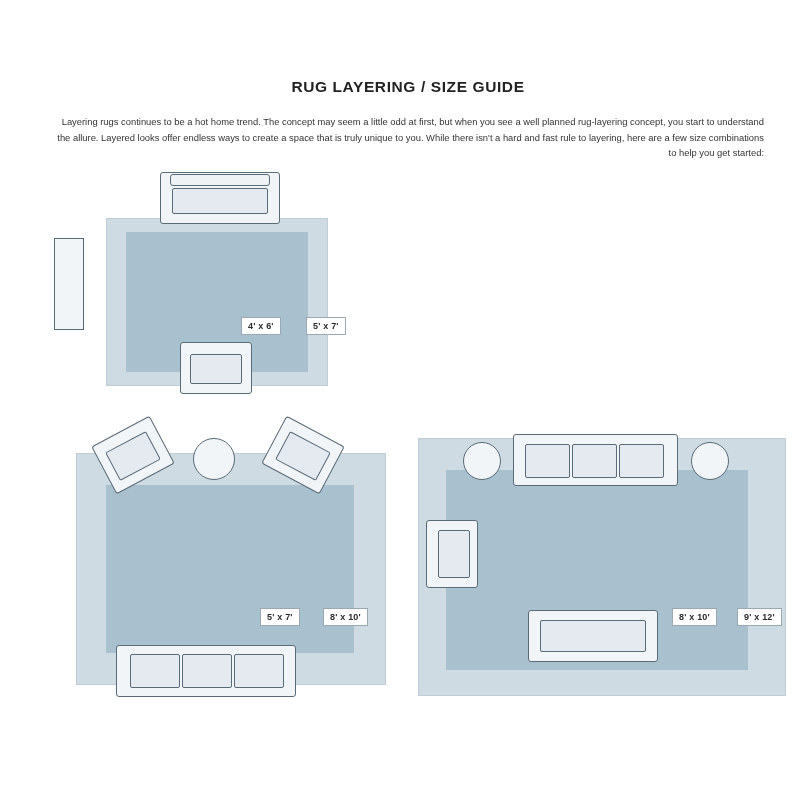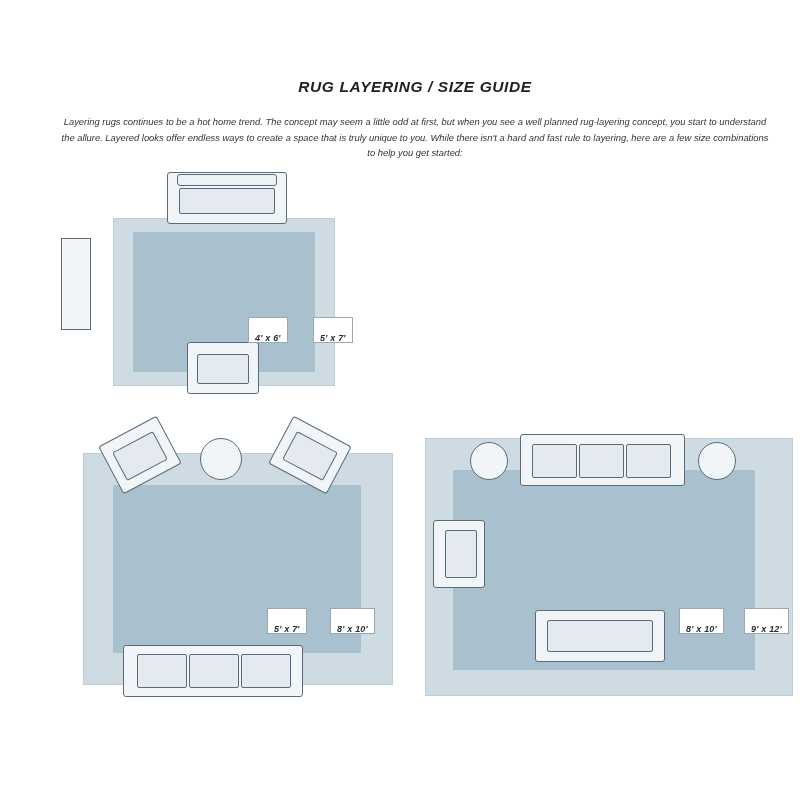--- a/index.html
+++ b/index.html
@@ -10,45 +10,44 @@
   body {
     width: 800px;
     height: 800px;
     font-family: "Liberation Sans", sans-serif;
     color: #2b2b2b;
     position: relative;
     overflow: hidden;
   }
   .page {
     position: absolute;
-    left: 15px; top: 0;
+    left: 8px; top: 0;
     width: 756px;
     height: 800px;
-    font-style: italic;
   }
   .title {
     position: absolute;
     left: 0;
     top: 78px;
     width: 800px;
     text-align: center;
     font-size: 15.5px;
     font-weight: bold;
     letter-spacing: 0.6px;
     color: #222;
   }
   .intro {
     position: absolute;
     left: 44px;
     top: 114px;
     width: 712px;
     font-size: 9.4px;
     line-height: 15.5px;
     color: #333;
-    text-align: center;
+    text-align: right;
   }
 
   .diagram {
     position: absolute;
   }
 
   
   #q1 { left: 30px;  top: 160px; width: 360px; height: 260px; }
   #q2 { left: 400px; top: 160px; width: 380px; height: 260px; }
   #q3 { left: 30px;  top: 420px; width: 360px; height: 280px; }
@@ -104,21 +103,21 @@
     box-sizing: border-box;
     background: #ffffff;
     border: 1px solid #9aa8b2;
     font-size: 9px;
     font-weight: bold;
     color: #2b2b2b;
     letter-spacing: 0.2px;
     text-align: center;
     line-height: 16px;
     height: 18px;
-    padding: 12px 6px;
+    padding: 0 6px;
     white-space: nowrap;
   }
 </style>
 </head>
 <body>
 
 <div class="page">
 
   <div class="title">RUG LAYERING / SIZE GUIDE</div>
   <div class="intro">Layering rugs continues to be a hot home trend. The concept may seem a little odd at first, but when you see a well planned rug-layering concept, you start to understand the allure. Layered looks offer endless ways to create a space that is truly unique to you. While there isn't a hard and fast rule to layering, here are a few size combinations to help you get started:</div>

